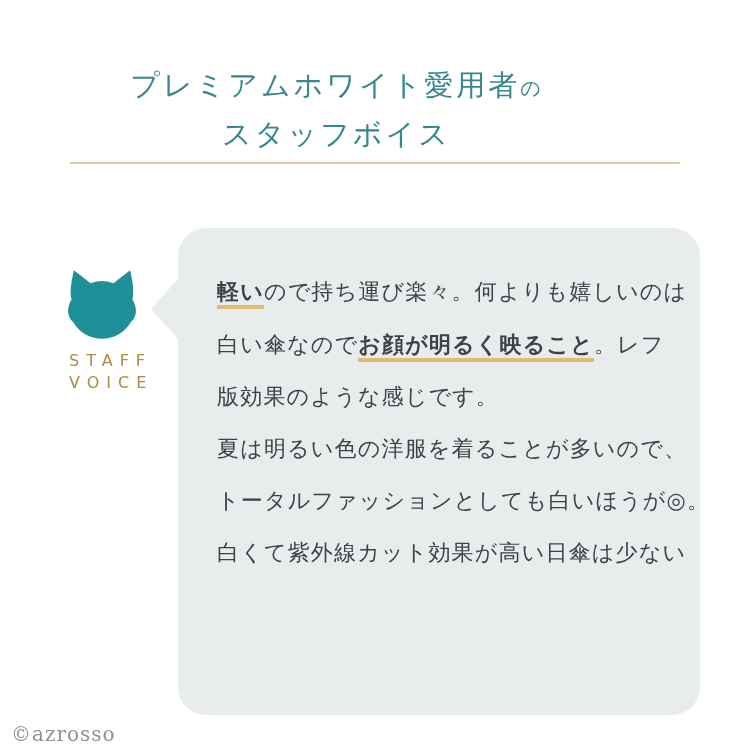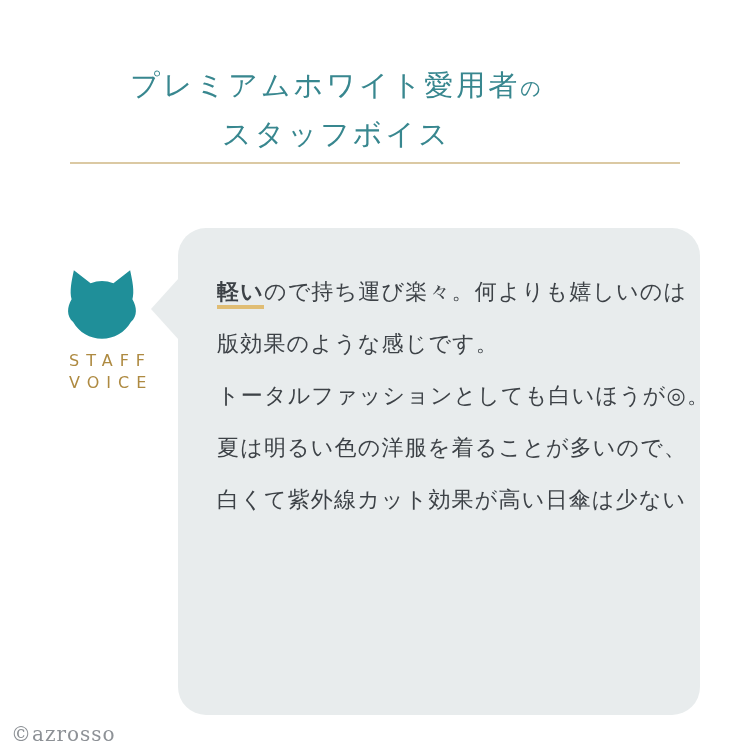--- a/index.html
+++ b/index.html
@@ -135,22 +135,23 @@
       </svg>
     </span>
     <div class="voice-word first">STAFF</div>
     <div class="voice-word">VOICE</div>
   </div>
 
   <div class="bubble">
     <span class="bubble-tail"></span>
     <div class="bubble-text">
         <div class="bubble-line"><span class="em">軽い</span><span>ので持ち運び楽々。何よりも嬉しいのは</span></div>
+        <div class="bubble-line"><span>白い傘なので</span><span class="em">お顔が明るく映ること</span><span>。レフ</span></div>
         <div class="bubble-line"><span>版効果のような感じです。</span></div>
+        <div class="bubble-line"><span>夏は明るい色の洋服を着ることが多いので、</span></div>
         <div class="bubble-line"><span>トータルファッションとしても白いほうが◎。</span></div>
-        <div class="bubble-line"><span>夏は明るい色の洋服を着ることが多いので、</span></div>
         <div class="bubble-line"><span>白くて紫外線カット効果が高い日傘は少ない</span></div>
       </div>
   </div>
 
   <div class="watermark">©azrosso</div>
 
 </div>
 
 </body></html>

